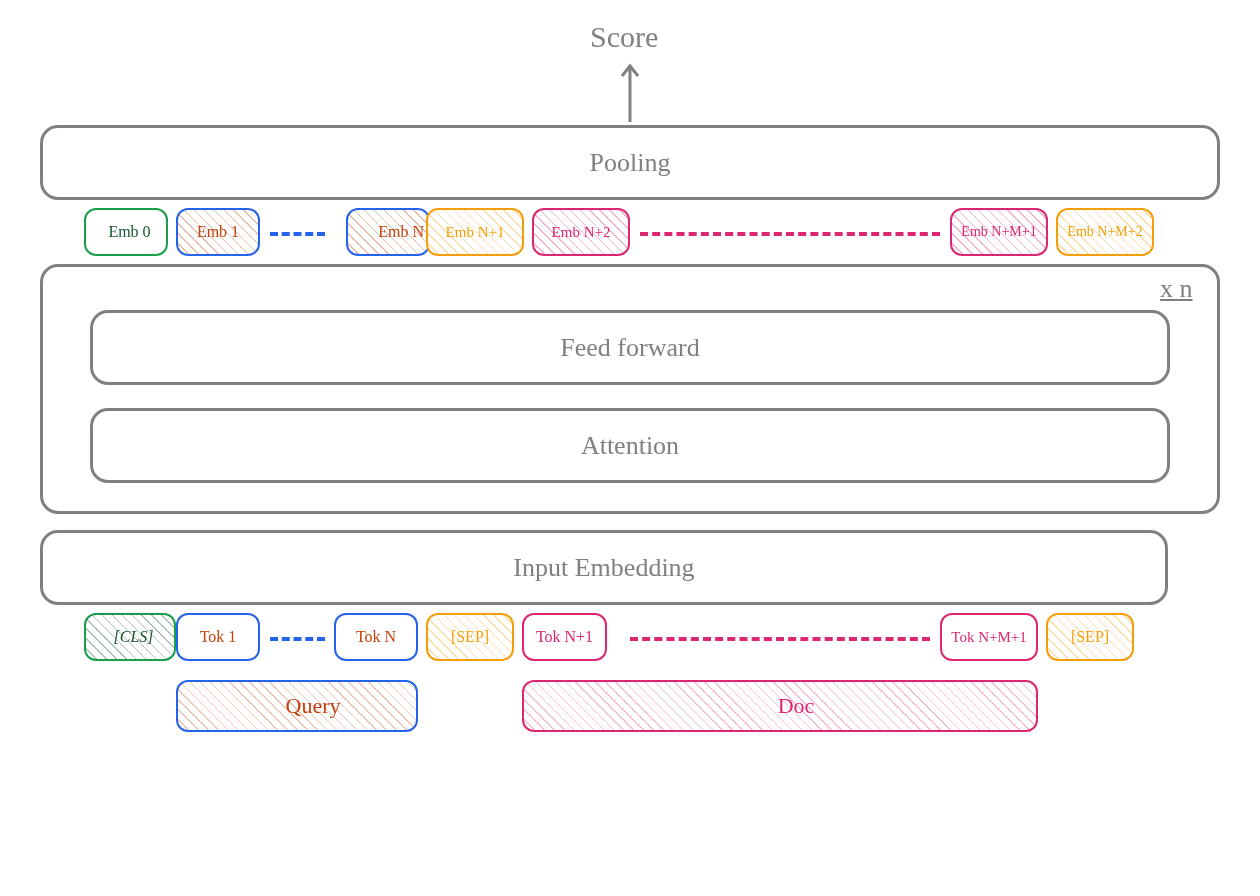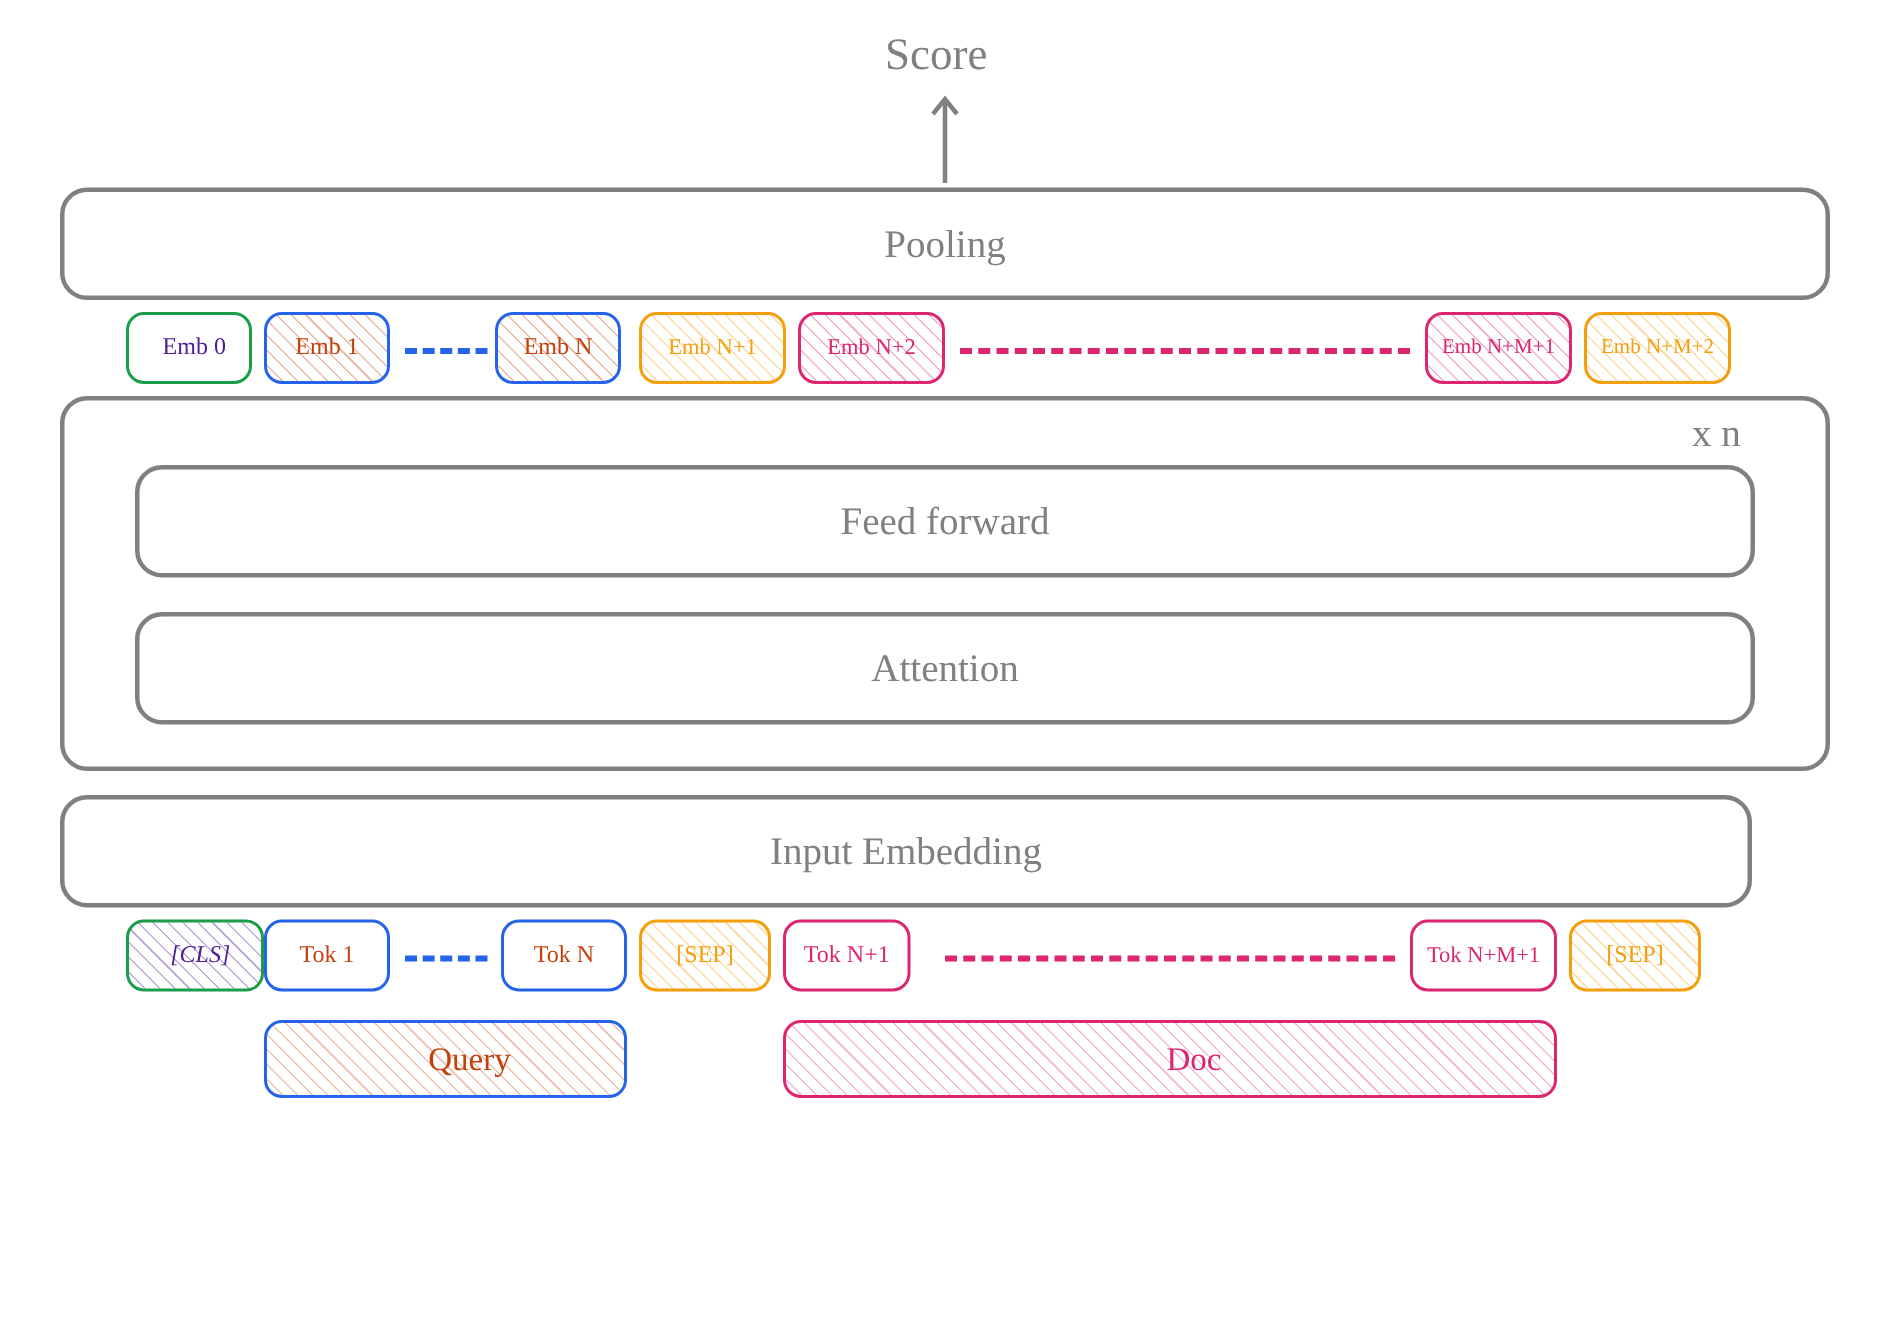--- a/index.html
+++ b/index.html
@@ -49,21 +49,21 @@
   .token.hatched::before {
     content: "";
     position: absolute;
     inset: 0;
     border-radius: 9px;
     background-image: repeating-linear-gradient(45deg, currentColor 0, currentColor 1px, transparent 1px, transparent 7px);
     opacity: 0.35;
     pointer-events: none;
   }
   .token span { position: relative; z-index: 1; }
-  .c-green  { color: #4c1d95; border-color: #1a9e4a; padding-left: 11px; }
+  .c-green  { color: #14532d; border-color: #1a9e4a; padding-left: 11px; }
   .c-blue   { color: #c2410c; border-color: #2563eb; }
   .c-orange { color: #f59e0b; border-color: #f59e0b; }
   .c-red    { color: #dc2670; border-color: #dc2670; }
   .wide-label {
     position: absolute;
     border-width: 2.5px;
     border-style: solid;
     border-radius: 12px;
     display: flex;
     align-items: center;
@@ -110,39 +110,39 @@
     <span>Pooling</span>
   </div>
 
   <div class="token c-green" style="left:54px; top:178px; width:84px; height:48px;">
       <span>Emb 0</span>
     </div>
   <div class="token c-blue hatched" style="left:146px; top:178px; width:84px; height:48px;">
       <span>Emb 1</span>
     </div>
   <div class="dots d-blue" style="left:240px; top:202px; width:55px;"></div>
-  <div class="token c-blue hatched" style="left:300px; top:178px; width:84px; height:48px;">
+  <div class="token c-blue hatched" style="left:316px; top:178px; width:84px; height:48px;justify-content:flex-end;">
       <span>Emb N</span>
     </div>
   <div class="token c-orange hatched" style="left:396px; top:178px; width:98px; height:48px; font-size:15px;">
       <span>Emb N+1</span>
     </div>
   <div class="token c-red hatched" style="left:502px; top:178px; width:98px; height:48px; font-size:15px;">
       <span>Emb N+2</span>
     </div>
   <div class="dots d-red" style="left:610px; top:202px; width:300px;"></div>
   <div class="token c-red hatched" style="left:920px; top:178px; width:98px; height:48px; font-size:14px;">
       <span>Emb N+M+1</span>
     </div>
   <div class="token c-orange hatched" style="left:1026px; top:178px; width:98px; height:48px; font-size:14px;">
       <span>Emb N+M+2</span>
     </div>
 
   <div class="block" style="left:10px; top:234px; width:1180px; height:250px; align-items:flex-start; justify-content:flex-start;"></div>
-  <div class="repeat-label" style="left:1098px; top:244px;">x n</div>
+  <div class="repeat-label" style="left:1130px; top:244px;text-decoration:underline;">x n</div>
 
   <div class="block" style="left:60px; top:280px; width:1080px; height:75px;">
     <span>Feed forward</span>
   </div>
   <div class="block" style="left:60px; top:378px; width:1080px; height:75px;">
     <span>Attention</span>
   </div>
 
   <div class="block" style="left:10px; top:500px; width:1128px; height:75px;">
     <span>Input Embedding</span>

